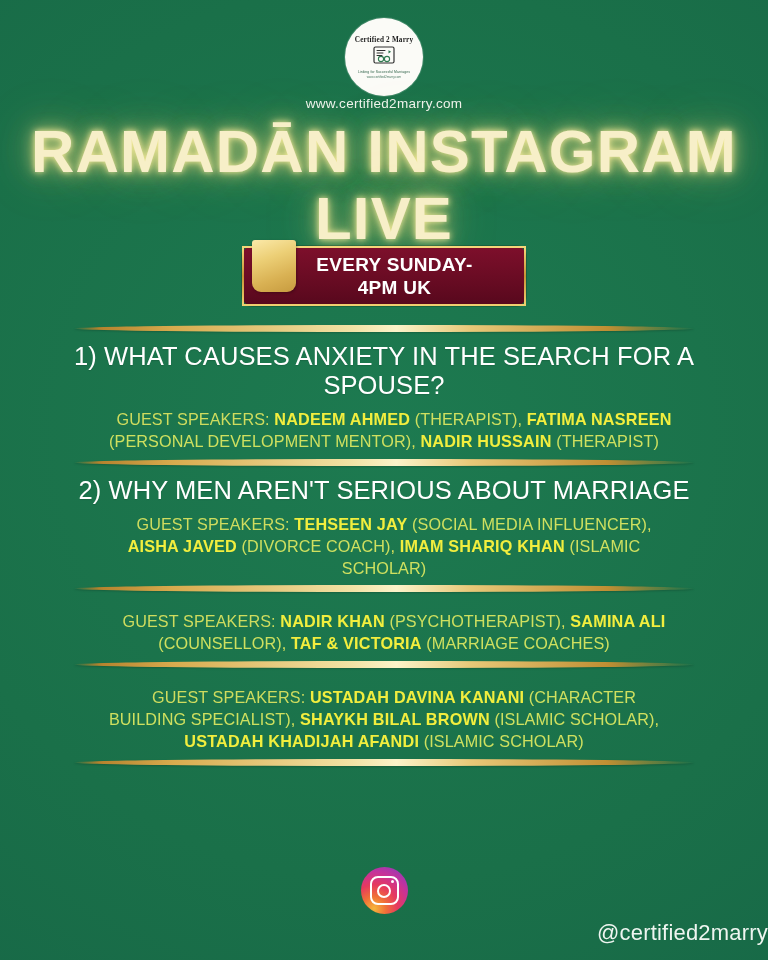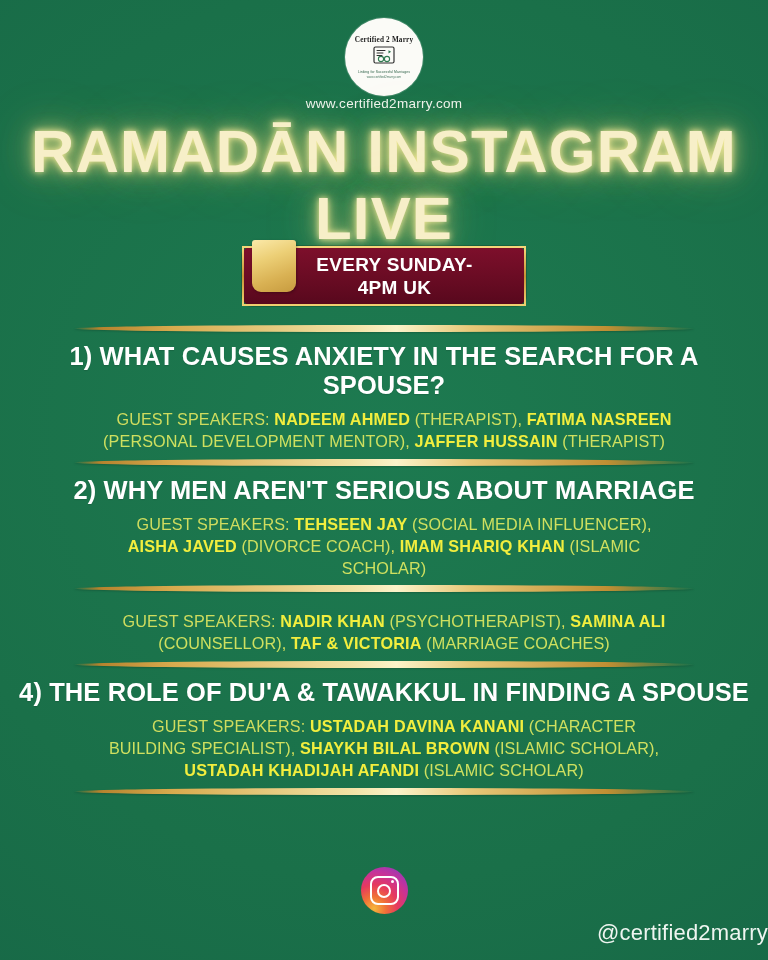--- a/index.html
+++ b/index.html
@@ -167,21 +167,21 @@
       rgba(180,130,45,0) 100%);
     border-radius: 50%;
     box-shadow: 0 1px 2px rgba(0,0,0,.18);
   }
   .section {
     padding: 10px 0 6px;
   }
   .sec-heading {
     color: #ffffff;
     font-size: 25.5px;
-    font-weight: bold;
+    font-weight: normal;
     line-height: 1.14;
     text-align: center;
     letter-spacing: .1px;
     font-stretch: condensed;
     padding: 0 12px;
     text-shadow: 0 1px 1px rgba(0,0,0,.12);
   }
   .sec-speakers {
     margin-top: 9px;
     text-align: center;
@@ -286,34 +286,33 @@
         <span>EVERY SUNDAY-</span>
         <span>4PM UK</span>
       </div>
     </div>
   </div>
 
   <div class="sections" id="sections">
       <div class="divider"></div>
       <div class="section">
         <div class="sec-heading">1) WHAT CAUSES ANXIETY IN THE SEARCH FOR A SPOUSE?</div>
-        <div class="sec-speakers"><span class="lbl">GUEST SPEAKERS:</span> <b>NADEEM AHMED</b> <span class="role">(THERAPIST)</span>, <b>FATIMA NASREEN</b> <span class="role">(PERSONAL DEVELOPMENT MENTOR)</span>, <b>JAFFER HUSSAIN</b> <span class="role">(THERAPIST)</span></div>
+        <div class="sec-speakers"><span class="lbl">GUEST SPEAKERS:</span> <b>NADEEM AHMED</b> <span class="role">(THERAPIST)</span>, <b>FATIMA NASREEN</b> <span class="role">(PERSONAL DEVELOPMENT MENTOR)</span>, <b>NADIR HUSSAIN</b> <span class="role">(THERAPIST)</span></div>
       </div>
       <div class="divider"></div>
       <div class="section">
         <div class="sec-heading">2) WHY MEN AREN'T SERIOUS ABOUT MARRIAGE</div>
         <div class="sec-speakers"><span class="lbl">GUEST SPEAKERS:</span> <b>TEHSEEN JAY</b> <span class="role">(SOCIAL MEDIA INFLUENCER)</span>, <b>AISHA JAVED</b> <span class="role">(DIVORCE COACH)</span>, <b>IMAM SHARIQ KHAN</b> <span class="role">(ISLAMIC SCHOLAR)</span></div>
       </div>
       <div class="divider"></div>
       <div class="section">
         <div class="sec-speakers"><span class="lbl">GUEST SPEAKERS:</span> <b>NADIR KHAN</b> <span class="role">(PSYCHOTHERAPIST)</span>, <b>SAMINA ALI</b> <span class="role">(COUNSELLOR)</span>, <b>TAF &amp; VICTORIA</b> <span class="role">(MARRIAGE COACHES)</span></div>
       </div>
       <div class="divider"></div>
       <div class="section">
-        <div class="sec-heading">4) THE ROLE OF DU'A &amp; TAWAKKUL IN FINDING A SPOUSE</div>
         <div class="sec-speakers"><span class="lbl">GUEST SPEAKERS:</span> <b>USTADAH DAVINA KANANI</b> <span class="role">(CHARACTER BUILDING SPECIALIST)</span>, <b>SHAYKH BILAL BROWN</b> <span class="role">(ISLAMIC SCHOLAR)</span>, <b>USTADAH KHADIJAH AFANDI</b> <span class="role">(ISLAMIC SCHOLAR)</span></div>
       </div>
       <div class="divider"></div>
     </div>
 
   <div class="footer">
     <div class="ig-icon">
       <div class="ig-glyph"></div>
     </div>
     <div class="handle">@certified2marry</div>

